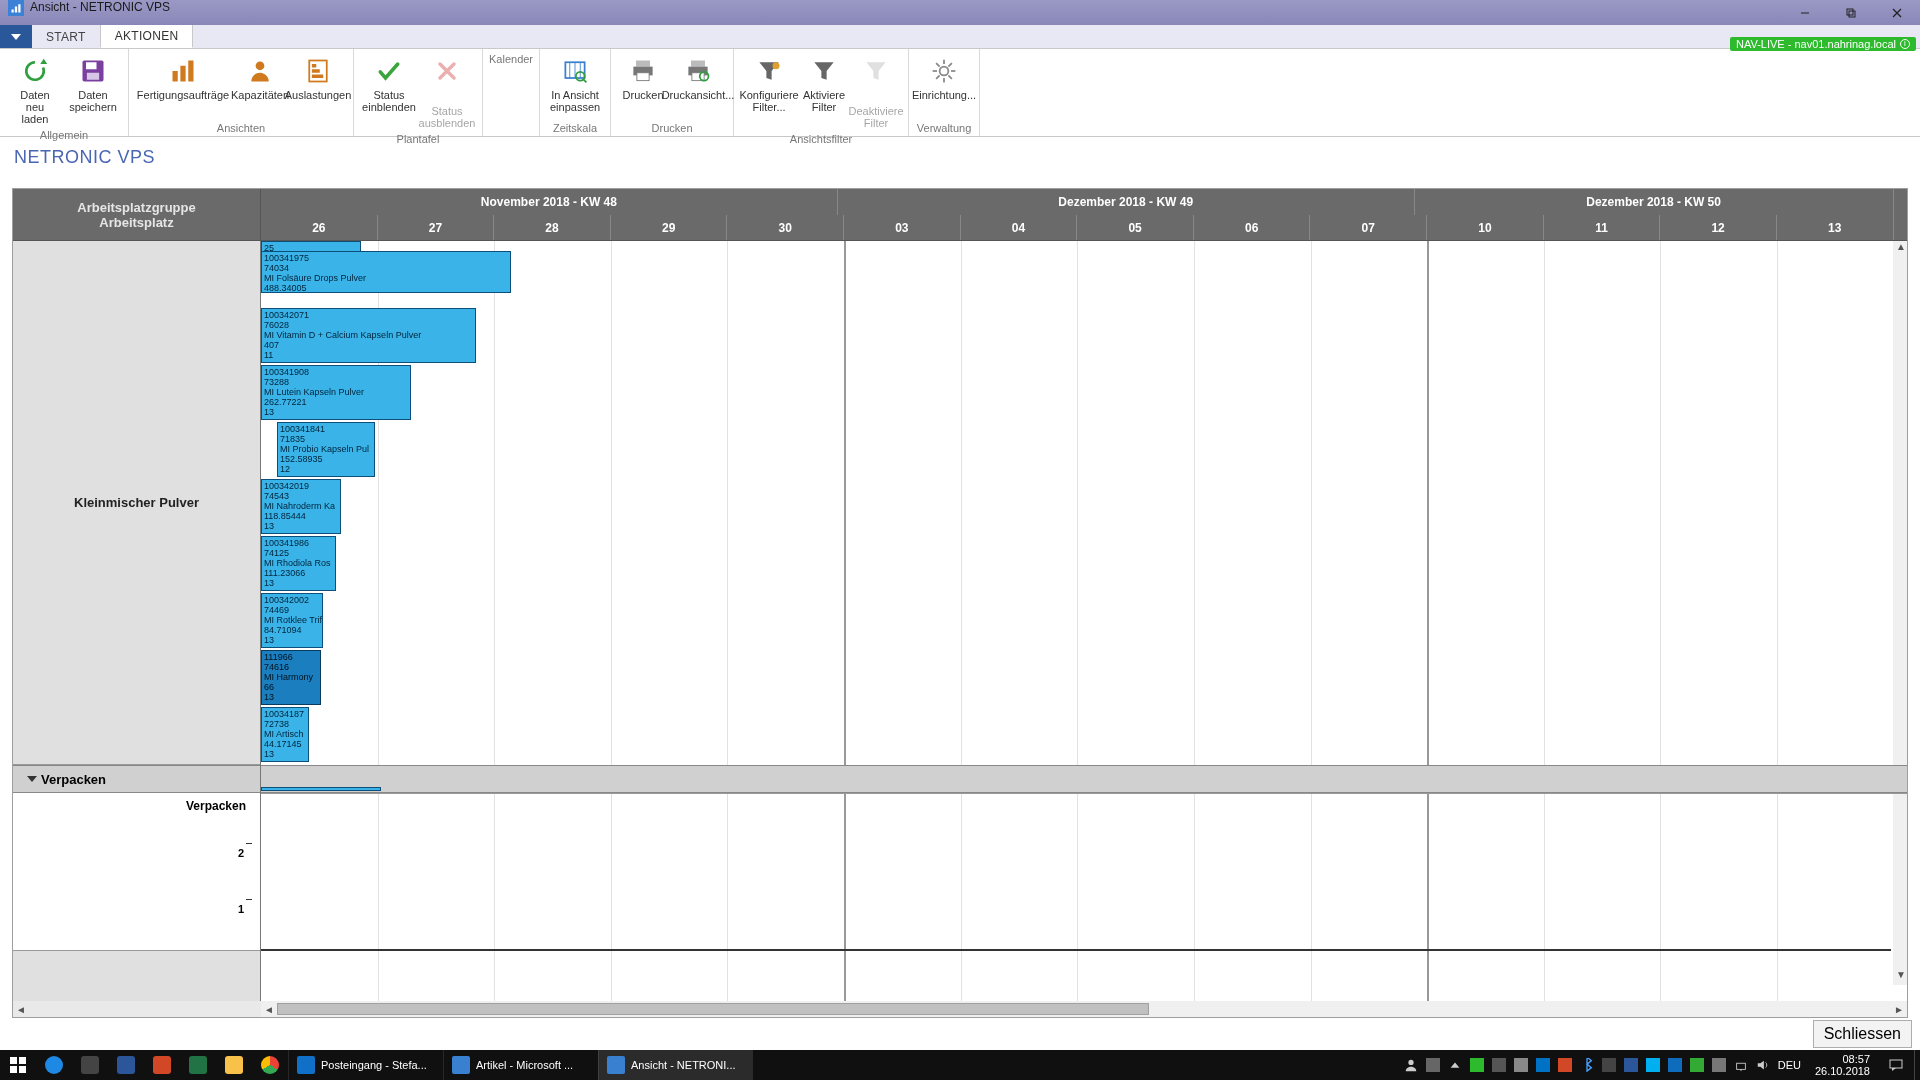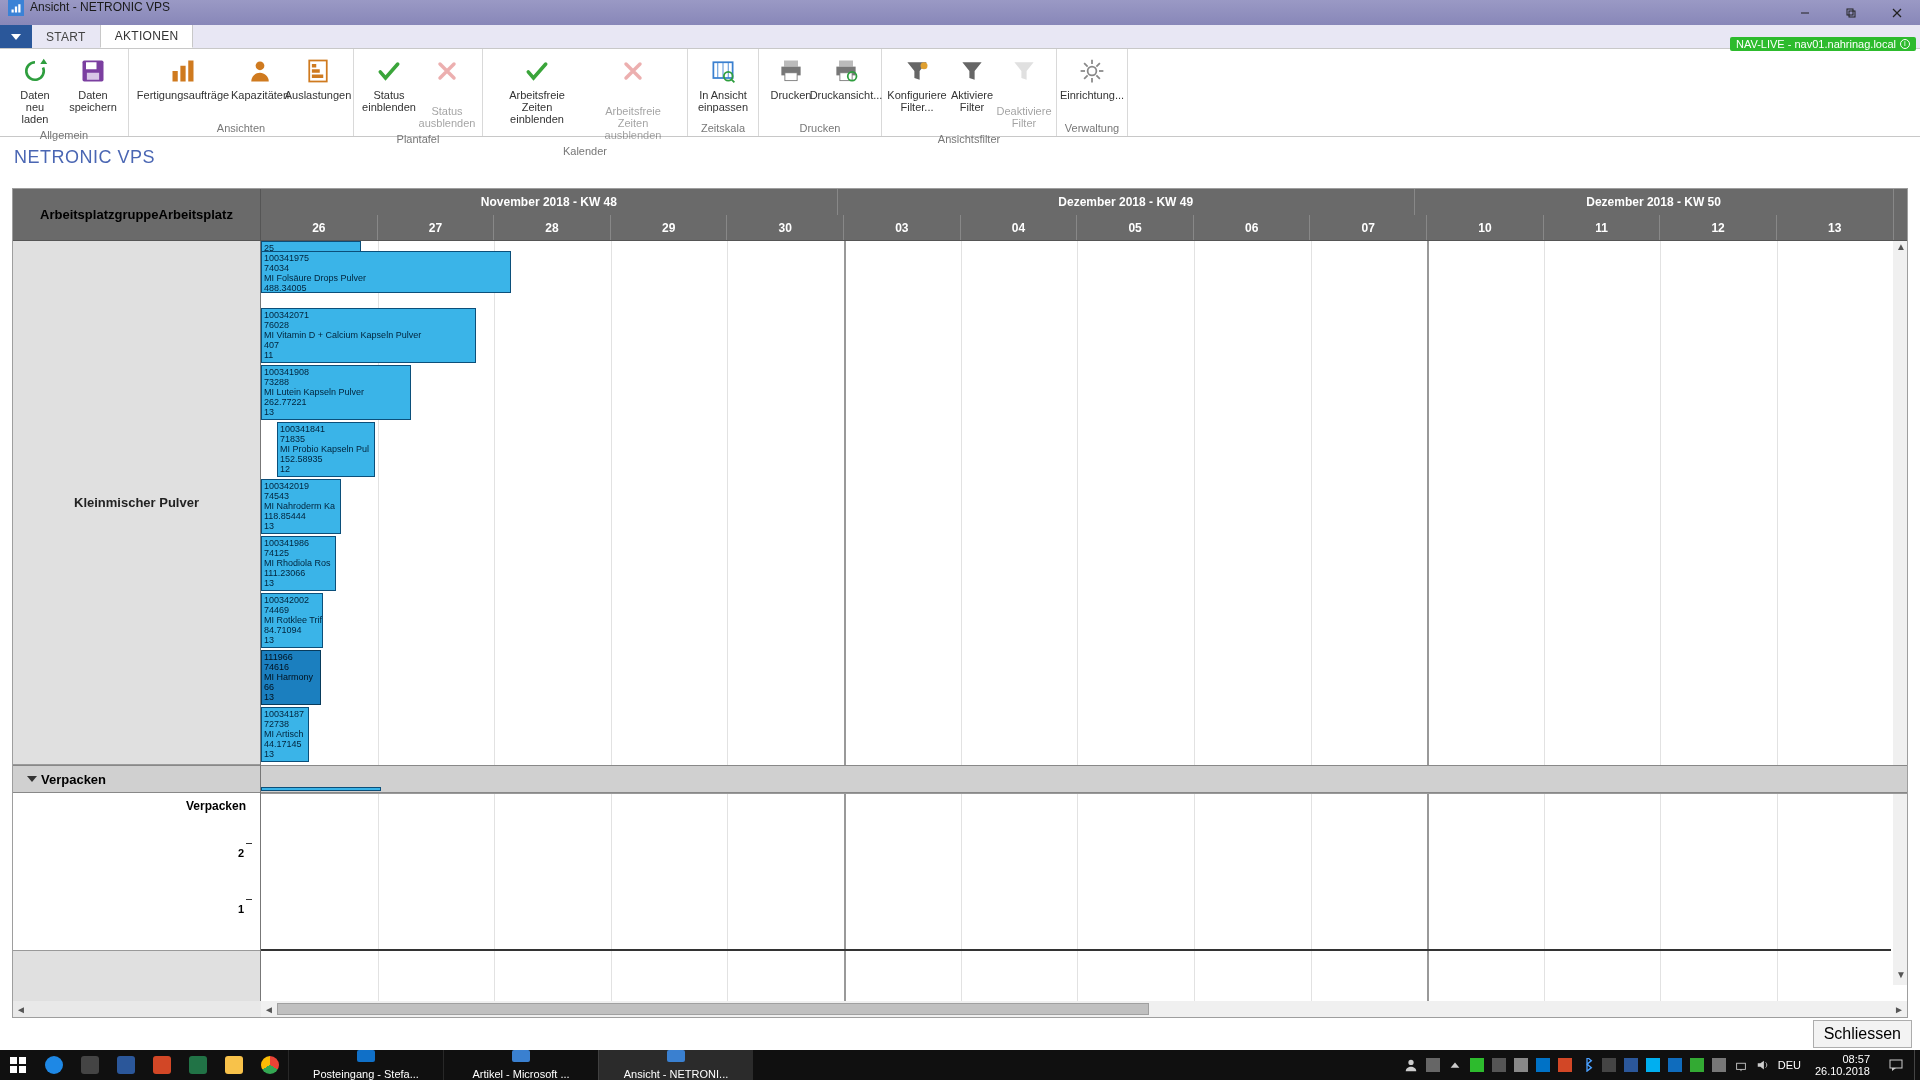--- a/index.html
+++ b/index.html
@@ -33,21 +33,21 @@
 .rbtn svg { width: 28px; height: 28px; }
 .rbtn.wide { width: 96px; }
 .rbtn.disabled { opacity: 0.45; cursor: default; gap: 16px; }
 .rbtn.narrow { width: 52px; }
 
 
 .page-title { padding: 10px 14px 4px 14px; font-size: 18px; color: #4a66b3; letter-spacing: .5px; }
 
 
 .board { position: absolute; top: 188px; left: 12px; right: 12px; bottom: 62px; border: 1px solid #9e9e9e; display: grid; grid-template-columns: 248px 1fr; grid-template-rows: 52px 1fr 16px; }
-.board .corner { background: #6a6a6a; color: #000000; display: flex; flex-direction: row; align-items: center; justify-content: center; font-size: 13px; font-weight: 600; border-right: 1px solid #555; border-bottom: 1px solid #555; }
+.board .corner { background: #6a6a6a; color: #e5e5e5; display: flex; flex-direction: column; align-items: center; justify-content: center; font-size: 13px; font-weight: 600; border-right: 1px solid #555; border-bottom: 1px solid #555; }
 .board .timeline { background: #6a6a6a; color: #fff; border-bottom: 1px solid #555; position: relative; overflow: hidden; }
 .weeks { display: grid; grid-template-columns: 576.8px 576.8px 479px; height: 26px; }
 .weeks div { border-right: 1px solid #888; text-align: center; font-size: 12px; font-weight: 600; line-height: 26px; white-space: nowrap; }
 .days { display: grid; height: 26px; }
 .days div { border-right: 1px solid #888; text-align: center; font-size: 12px; font-weight: 600; line-height: 26px; }
 .board .leftcol { background: #e0e0e0; border-right: 1px solid #777; overflow: hidden; position: relative; }
 .board .plan { background: #fff; position: relative; overflow: hidden; }
 .board .hscroll-left { grid-column: 1; background: #e9e9e9; height: 16px; display: flex; align-items: center; }
 .board .hscroll-left .arrow { width: 16px; text-align: center; font-size: 10px; color: #555; }
 .board .hscroll { background: #f0f0f0; height: 16px; display: flex; align-items: center; position: relative; }
@@ -72,21 +72,21 @@
 .rightscroll .track { flex:1; position:relative; }
 
 
 .footer { position: absolute; right: 8px; bottom: 32px; }
 .footer button { font-size: 16px; padding: 4px 10px; background: #f3f3f3; border: 1px solid #adadad; cursor: pointer; }
 
 
 .taskbar { position: absolute; left: 0; right: 0; bottom: 0; height: 30px; background: #101010; display: flex; align-items: center; color: #fff; font-size: 11px; }
 .taskbar .start { width: 36px; height: 30px; display: flex; align-items: center; justify-content: center; cursor: pointer; }
 .taskbar .start svg { width: 16px; height: 16px; fill: #fff; }
-.taskbar .tb-item { height: 30px; min-width: 36px; padding: 0 4px; display: flex; align-items: center; justify-content: center; cursor: pointer; flex-direction: column; }
+.taskbar .tb-item { height: 30px; min-width: 36px; padding: 0 4px; display: flex; align-items: center; justify-content: center; cursor: pointer; }
 .taskbar .tb-item.app { min-width: 155px; justify-content: flex-start; gap: 6px; padding: 0 8px; border-left: 1px solid rgba(255,255,255,.1); }
 .taskbar .tb-item.app.active { background: #2b2b2b; }
 .taskbar .tb-item .ic { width: 18px; height: 18px; display: inline-block; border-radius: 2px; }
 .taskbar .tb-spacer { flex: 1; }
 .taskbar .tray { display: flex; align-items: center; gap: 8px; padding: 0 6px; }
 .taskbar .clock { display: flex; flex-direction: column; align-items: flex-end; line-height: 12px; padding: 0 8px; }
 .taskbar .tray-ic { width: 14px; height: 14px; display: inline-block; }
 .taskbar .tray svg { width: 14px; height: 14px; }
 
 .badge-rect { display:inline-block; width:18px; height:18px; border-radius:3px; }
@@ -216,38 +216,20 @@
               <path d="M8 8l16 16M24 8L8 24" stroke="#d65050" stroke-width="4" stroke-linecap="round"></path>
             </svg>
           </div>
         <span>Status ausblenden</span>
       </div>
     </div>
     <div class="group-label">Plantafel</div>
   </div>
 
   <div class="ribbon-group">
-    <div class="buttons">
-      <div class="rbtn wide">
-        <div class="icon-slot">
-            <svg viewBox="0 0 32 32">
-              <path d="M6 17l6 7L26 8" fill="none" stroke="#3aa53a" stroke-width="4" stroke-linecap="round"></path>
-            </svg>
-          </div>
-        <span>Arbeitsfreie Zeiten einblenden</span>
-      </div>
-      <div class="rbtn wide disabled">
-        <div class="icon-slot">
-            <svg viewBox="0 0 32 32">
-              <path d="M8 8l16 16M24 8L8 24" stroke="#d65050" stroke-width="4" stroke-linecap="round"></path>
-            </svg>
-          </div>
-        <span>Arbeitsfreie Zeiten ausblenden</span>
-      </div>
-    </div>
     <div class="group-label">Kalender</div>
   </div>
 
   <div class="ribbon-group">
     <div class="buttons">
       <div class="rbtn">
         <div class="icon-slot">
             <svg viewBox="0 0 32 32">
               <rect x="5" y="6" width="22" height="18" fill="none" stroke="#3a80d0" stroke-width="2"></rect>
               <line x1="10" y1="6" x2="10" y2="24" stroke="#3a80d0"></line>

